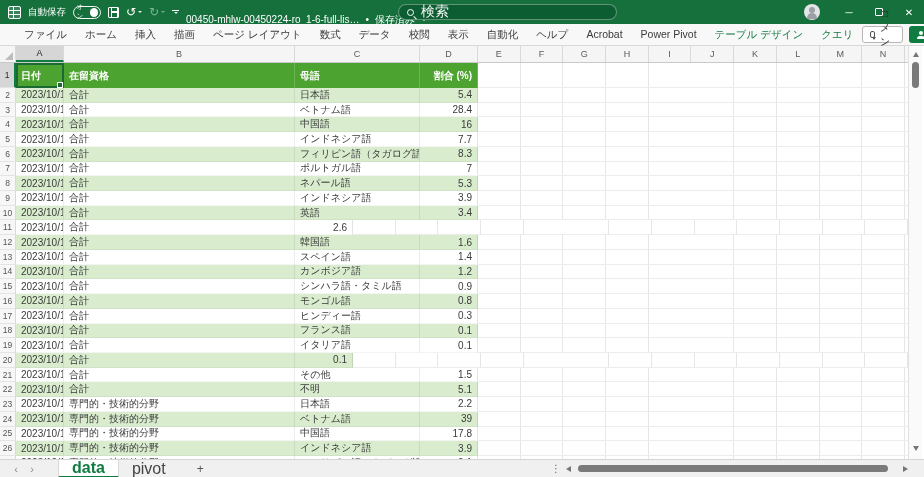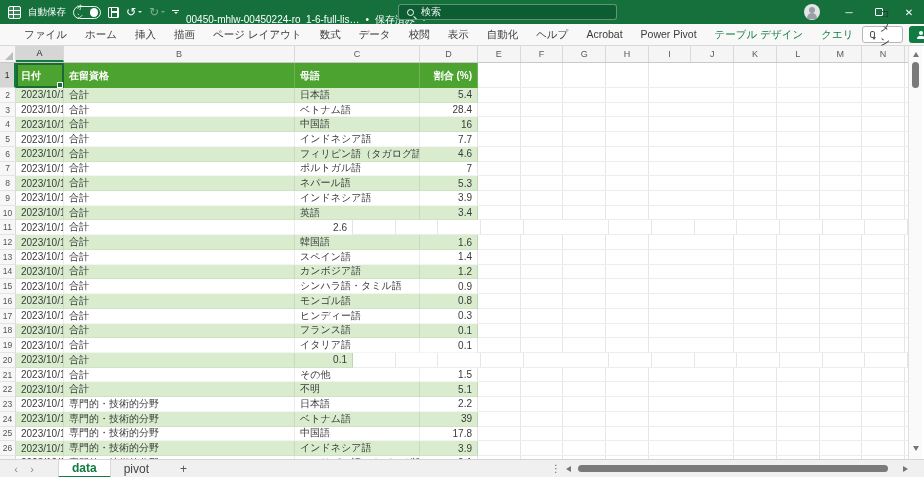--- a/index.html
+++ b/index.html
@@ -20,21 +20,21 @@
   .qicon { font-size:12px; line-height:1; color:#fff; display:flex; align-items:center; gap:2px; }
   .qicon.dim { opacity:.45; }
   .caret-dn { width:0; height:0; border-left:3px solid transparent; border-right:3px solid transparent; border-top:3px solid #fff; display:inline-block; }
   .caret-sm { width:0; height:0; border-left:2.5px solid transparent; border-right:2.5px solid transparent; border-top:2.5px solid rgba(255,255,255,.9); display:inline-block; }
   .qat-more { display:flex; flex-direction:column; align-items:center; gap:1px; }
   .qat-more .bar { width:7px; height:1px; background:#fff; }
   .floppy { width:11px; height:11px; border:1px solid #fff; border-radius:1px; position:relative; }
   .floppy:before { content:""; position:absolute; top:0; left:2px; width:5px; height:3px; border:1px solid #fff; border-top:none; }
   .floppy:after { content:""; position:absolute; bottom:0; left:2px; width:5px; height:4px; border:1px solid #fff; border-bottom:none; }
   .doc-title { position:absolute; left:186px; top:0; height:39px; display:flex; align-items:center; gap:6px; font-size:10px; white-space:nowrap; }
-  .searchbox { position:absolute; left:398px; top:4px; width:219px; height:16px; background:#0C5D31; border:1px solid rgba(255,255,255,.35); border-radius:3px; display:flex; align-items:center; padding-left:8px; gap:7px; color:rgba(255,255,255,.95); font-size:10px; }
+  .searchbox { position:absolute; left:398px; top:4px; width:219px; height:16px; background:#0C5D31; border:1px solid rgba(255,255,255,.35); border-radius:8px; display:flex; align-items:center; padding-left:8px; gap:7px; color:rgba(255,255,255,.95); font-size:14px; }
   .mag { width:7px; height:7px; border:1px solid #fff; border-radius:50%; position:relative; flex:0 0 auto; }
   .mag:after { content:""; position:absolute; left:6px; top:6px; width:4px; height:1px; background:#fff; transform:rotate(45deg); transform-origin:0 0; }
   .tb-right { position:absolute; right:0; top:0; height:24px; display:flex; align-items:center; }
   .avatar { width:16px; height:16px; border-radius:50%; background:#e3e6e8; position:relative; margin-right:14px; }
   .avatar:before { content:""; position:absolute; left:5px; top:3px; width:6px; height:6px; border-radius:50%; background:#9aa0a6; }
   .avatar:after { content:""; position:absolute; left:3px; top:9px; width:10px; height:6px; border-radius:5px 5px 0 0; background:#9aa0a6; }
   .winbtn { width:30px; height:24px; display:flex; align-items:center; justify-content:center; color:#fff; font-size:10px; }
   .winbtn .maxsq { width:8px; height:8px; border:1px solid #fff; border-radius:1px; }
 
   
@@ -78,21 +78,21 @@
 
   
   .vscroll { position:absolute; right:2px; top:46px; width:14px; height:413px; background:#FAFAFA; border-left:1px solid #E2E2E2; }
   .vscroll .arr-up { position:absolute; top:6px; left:4px; width:0; height:0; border-left:3px solid transparent; border-right:3px solid transparent; border-bottom:5px solid #767676; }
   .vscroll .arr-dn { position:absolute; bottom:8px; left:4px; width:0; height:0; border-left:3px solid transparent; border-right:3px solid transparent; border-top:5px solid #767676; }
   .vscroll .thumb { position:absolute; top:16px; left:3px; width:7px; height:26px; background:#7A7A7A; border-radius:4px; }
 
   
   .tabbar { position:absolute; left:0; top:459px; width:924px; height:18px; background:#F0F0F0; border-top:1px solid #D4D4D4; display:flex; align-items:center; }
   .navarr { width:16px; text-align:center; color:#8a8a8a; font-size:11px; }
-  .sheettab { height:18px; display:flex; align-items:center; padding:0 13px; font-size:12px; color:#444; }
+  .sheettab { height:18px; display:flex; align-items:center; padding:0 13px; font-size:16px; color:#444; }
   .sheettab.active { background:#fff; color:#107C41; font-weight:bold; border-bottom:2px solid #107C41; border-left:1px solid #D9D9D9; border-right:1px solid #D9D9D9; }
   .addsheet { margin-left:18px; color:#555; font-size:12px; }
   .tab-more { position:absolute; left:551px; color:#666; font-size:10px; letter-spacing:0; }
   .hs-left { position:absolute; left:566px; top:6px; width:0; height:0; border-top:3.5px solid transparent; border-bottom:3.5px solid transparent; border-right:5px solid #767676; }
   .hs-right { position:absolute; left:903px; top:6px; width:0; height:0; border-top:3.5px solid transparent; border-bottom:3.5px solid transparent; border-left:5px solid #767676; }
   .hs-thumb { position:absolute; left:578px; top:5px; width:310px; height:7px; background:#7A7A7A; border-radius:4px; }
 </style>
 </head>
 <body>
 
@@ -234,21 +234,21 @@
           <div class="cell cB">合計</div>
           <div class="cell cC">インドネシア語</div>
           <div class="cell cD">7.7</div>
           <div class="cRest"></div>
         </div>
         <div class="grow band">
           <div class="rn">6</div>
           <div class="cell cA">2023/10/1</div>
           <div class="cell cB">合計</div>
           <div class="cell cC">フィリピン語（タガログ語）</div>
-          <div class="cell cD">4.6</div>
+          <div class="cell cD">8.3</div>
           <div class="cRest"></div>
         </div>
         <div class="grow">
           <div class="rn">7</div>
           <div class="cell cA">2023/10/1</div>
           <div class="cell cB">合計</div>
           <div class="cell cC">ポルトガル語</div>
           <div class="cell cD">7</div>
           <div class="cRest"></div>
         </div>

